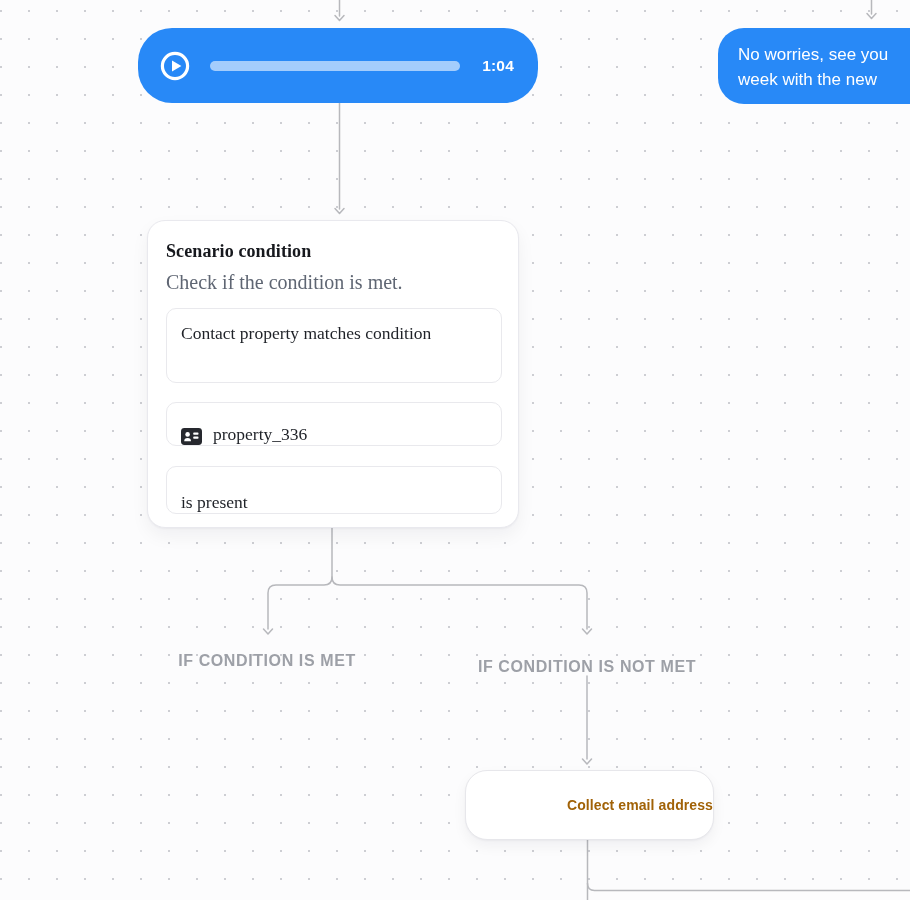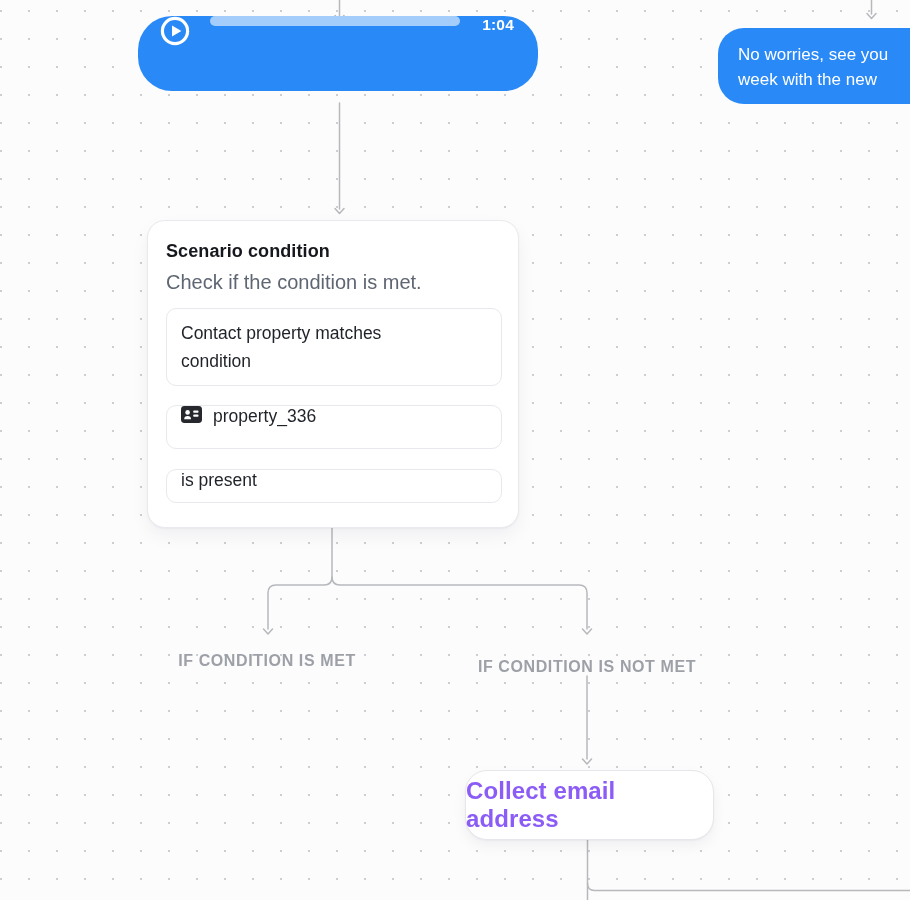--- a/index.html
+++ b/index.html
@@ -10,23 +10,23 @@
     background-size:28px 28px;
     background-position:-13px -3px;
     font-family:"Liberation Sans","DejaVu Sans",sans-serif;
     -webkit-font-smoothing:antialiased;
   }
   .connector-layer { position:absolute; left:0; top:0; width:910px; height:900px; z-index:1; }
   .connector-layer path { fill:none; stroke:#b7b8bc; stroke-width:1.5; stroke-linecap:round; stroke-linejoin:round; }
 
   
   .audio-bubble {
-    position:absolute; left:138px; top:16px; width:400px; height:75px;
+    position:absolute; left:138px; top:28px; width:400px; height:75px;
     background:#2889f7; border-radius:34px; z-index:2;
-    display:flex; box-sizing:border-box; padding:0 24px 0 22px;
+    display:flex; align-items:center; box-sizing:border-box; padding:0 24px 0 22px;
   }
   .play-btn { width:30px; height:30px; flex:none; display:block; cursor:pointer; }
   .audio-track {
     width:250px; height:10px; border-radius:5px; margin-left:20px;
     background:rgba(255,255,255,0.58); flex:none; cursor:pointer;
   }
   .audio-time { margin-left:auto; color:#fff; font-size:15.5px; font-weight:700; letter-spacing:0.2px; }
 
   
   .chat-bubble {
@@ -35,49 +35,49 @@
     box-sizing:border-box; padding:14px 20px 0 20px; color:#fff;
     font-size:17px; line-height:25px;
   }
   .chat-line { white-space:nowrap; }
 
   
   .condition-card {
     position:absolute; left:147px; top:220px; width:372px; height:308px; z-index:2;
     background:#fff; border:1px solid #e9e9ee; border-radius:18px;
     box-shadow:0 1px 2px rgba(16,24,40,0.04), 0 8px 18px rgba(16,24,40,0.05);
-    box-sizing:border-box; padding:20px 16px 18px 18px;
+    box-sizing:border-box; padding:20px 16px 18px 18px;font-family:Liberation Serif, serif;
   }
   .card-title { font-size:18px; font-weight:600; color:#16181d; letter-spacing:0.1px; }
   .card-subtitle { margin-top:9px; font-size:20px; color:#5f6673; }
   .field {
     border:1px solid #e9e9ed; border-radius:10px; background:#fff;
     font-size:17.5px; color:#1f2228; box-sizing:border-box;
   }
-  .field-multiline { margin-top:14px; min-height:75px; padding:10px 14px; display:flex; align-items:flex-end; }
+  .field-multiline { margin-top:14px; min-height:75px; padding:10px 14px; display:flex; align-items:flex-start; }
   .field-multiline .field-text { display:block; max-width:255px; line-height:28px; }
-  .field-row { display:flex; align-items:flex-start; padding:0 14px; }
+  .field-row { display:flex; align-items:flex-end; padding:0 14px; }
   .field-property { margin-top:19px; height:44px; }
-  .field-operator { margin-top:20px; height:34px; }
+  .field-operator { margin-top:20px; height:48px; }
   .contact-card-icon { width:21px; height:17px; flex:none; margin-right:11px; display:block; }
 
   
   .branch-label {
     position:absolute; z-index:2; transform:translate(-50%,-50%);
     font-size:16px; font-weight:700; letter-spacing:0.6px;
     color:#9da0a7; white-space:nowrap;
   }
 
   
   .collect-node {
     position:absolute; left:465px; top:770px; width:247px; height:68px; z-index:2;
     background:#fff; border:1px solid #e7e7eb; border-radius:22px;
     box-shadow:0 1px 2px rgba(16,24,40,0.04), 0 6px 14px rgba(16,24,40,0.05);
     display:flex; align-items:center; justify-content:flex-end;
-    font-size:24px; font-weight:600; color:#8b5cf6; letter-spacing:0.1px;
+    font-size:14px; font-weight:600; color:#a16207; letter-spacing:0.1px;
   }
 </style>
 </head>
 <body>
 
 <div class="stage">
 
   <svg class="connector-layer" viewBox="0 0 910 900" xmlns="http://www.w3.org/2000/svg">
     <path d="M339.5 0 V16"></path>
     <path d="M335 15.5 L339.5 20.5 L344 15.5"></path>

